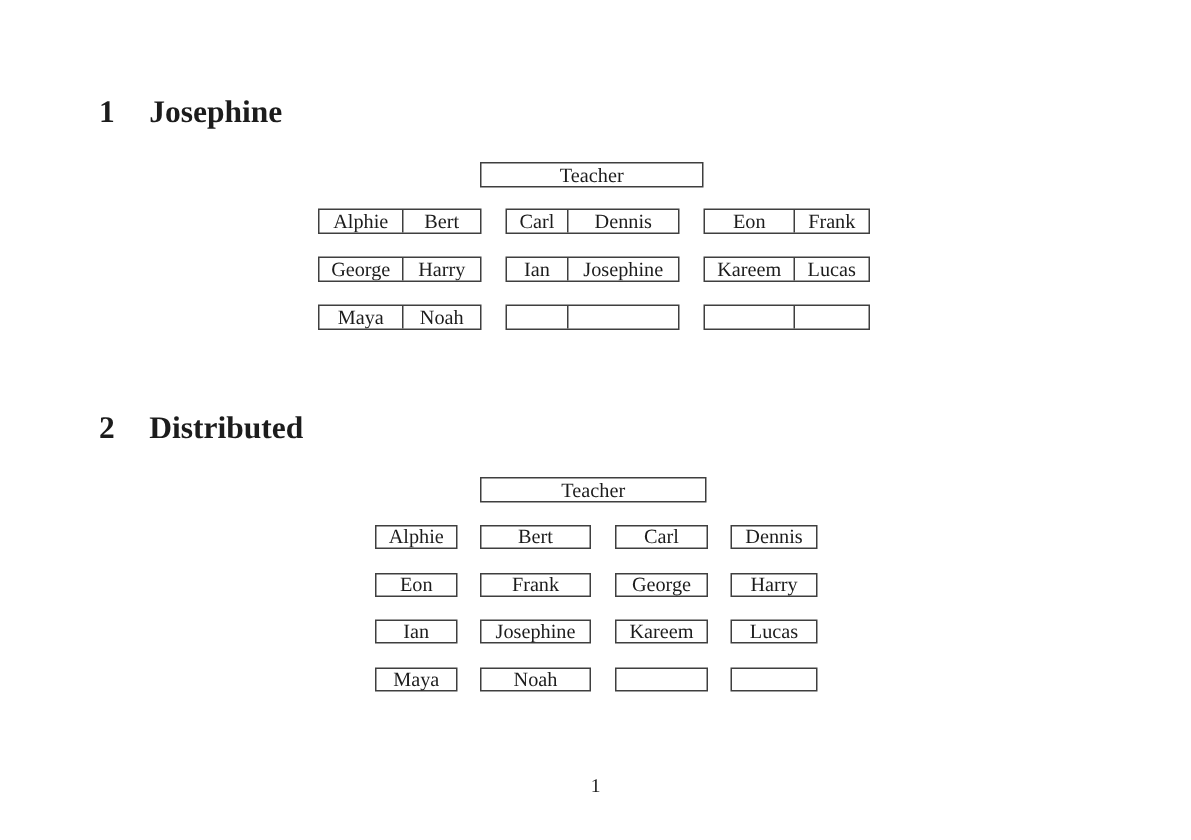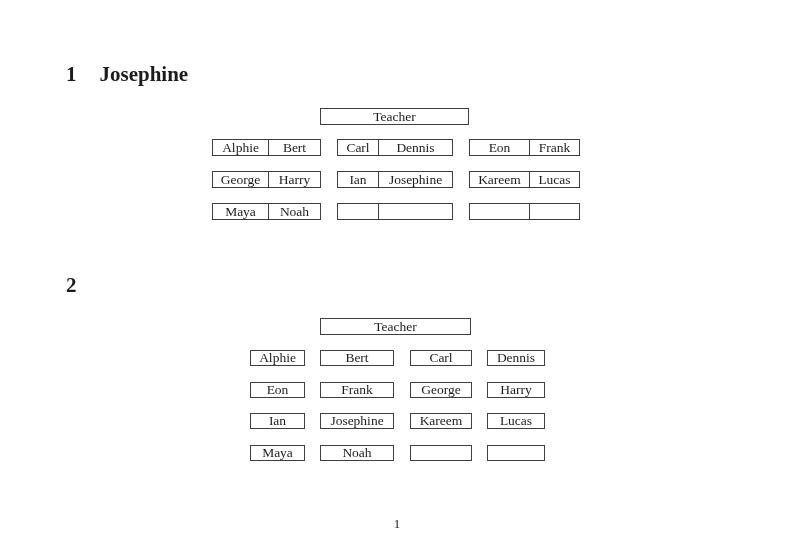--- a/index.html
+++ b/index.html
@@ -98,20 +98,21 @@
     <span class="cell first" style="width:41px;"></span>
     <span class="cell rest"></span>
   </div>
   <div class="box desk" style="left:469px; top:203px; width:111px; height:17px;">
     <span class="cell first" style="width:60px;"></span>
     <span class="cell rest"></span>
   </div>
 
   <div class="heading" style="top:273px;">
     <span class="num">2</span>
+    <span>Distributed</span>
   </div>
 
   <div class="box" style="left:320px; top:318px; width:151px; height:17px;">Teacher</div>
 
   <div class="box" style="left:250px; top:350px; width:55px; height:16px;">Alphie</div>
   <div class="box" style="left:320px; top:350px; width:74px; height:16px;">Bert</div>
   <div class="box" style="left:410px; top:350px; width:62px; height:16px;">Carl</div>
   <div class="box" style="left:487px; top:350px; width:58px; height:16px;">Dennis</div>
 
   <div class="box" style="left:250px; top:382px; width:55px; height:16px;">Eon</div>

